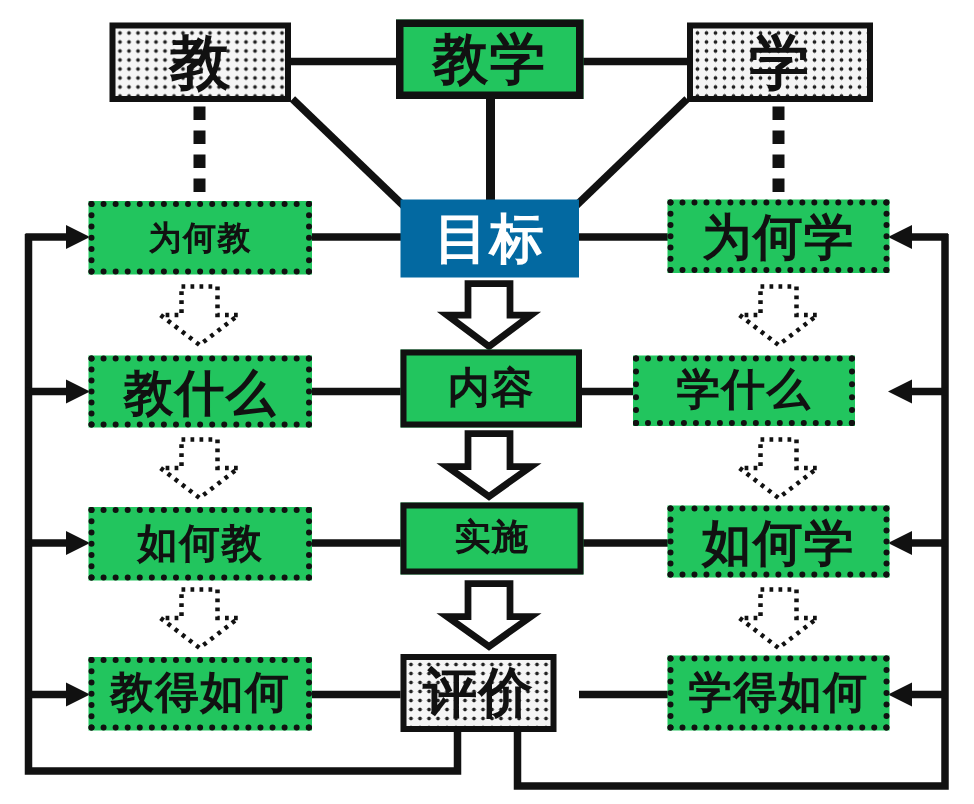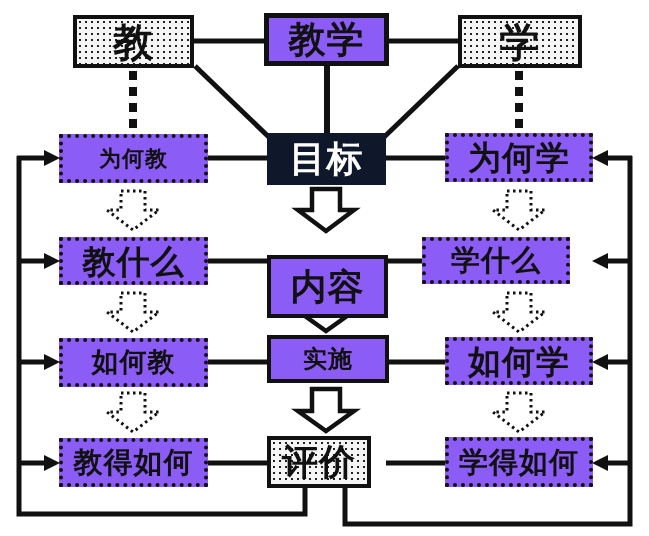--- a/index.html
+++ b/index.html
@@ -3,32 +3,32 @@
 <meta charset="utf-8">
 <style>
   html,body{margin:0;padding:0;background:#ffffff;}
   #stage{
     position:relative;width:649px;height:536px;background:#ffffff;overflow:hidden;
     font-family:"Liberation Sans","DejaVu Sans",sans-serif;
   }
   #wires{position:absolute;left:0;top:0;z-index:1;}
   .box{
     position:absolute;z-index:2;display:flex;align-items:center;justify-content:center;
-    box-sizing:border-box;background:#8b5cf6;color:#111111;font-weight:700;
+    box-sizing:border-box;background:#22c55e;color:#111111;font-weight:700;
     letter-spacing:1px;white-space:nowrap;line-height:1;
   }
   .solid{border:4px solid #111111;}
   .thick{border:5px solid #111111;}
   .dotted{border:4px dotted #111111;}
   .stipple{
     background-color:#f5f5f5;
     background-image:radial-gradient(circle,#222222 1.1px,transparent 1.5px);
     background-size:6px 6px;
   }
-  .black{background:#0f172a;color:#ffffff;border:none;}
+  .black{background:#0369a1;color:#ffffff;border:none;}
   .wire{stroke:#111111;fill:none;}
   .fillhead{fill:#111111;stroke:none;}
   .blockarrow{fill:#ffffff;stroke:#111111;stroke-width:4.5;stroke-linejoin:miter;}
   .dotarrow{fill:#ffffff;stroke:#111111;stroke-width:3;stroke-dasharray:2.5 3.5;stroke-linejoin:miter;}
 </style>
 </head>
 <body>
 
 <div id="stage">
 
@@ -89,21 +89,21 @@
 
   <div class="box solid stipple" style="left:73px;top:15px;width:121px;height:53px;font-size:40px;">教</div>
   <div class="box thick" style="left:264px;top:13px;width:125px;height:53px;font-size:37px;">教学</div>
   <div class="box solid stipple" style="left:458px;top:15px;width:124px;height:53px;font-size:40px;">学</div>
 
   <div class="box dotted" style="left:59px;top:134px;width:149px;height:49px;font-size:22px;text-align:center;">为何教</div>
   <div class="box black" style="left:267px;top:133px;width:119px;height:52px;font-size:36px;">目标</div>
   <div class="box dotted" style="left:445px;top:133px;width:148px;height:49px;font-size:33px;">为何学</div>
 
   <div class="box dotted" style="left:59px;top:237px;width:149px;height:48px;font-size:33px;">教什么</div>
-  <div class="box solid" style="left:267px;top:233px;width:121px;height:63px;font-size:36px;margin-top:22px;">内容</div>
+  <div class="box solid" style="left:267px;top:233px;width:121px;height:52px;font-size:28px;">内容</div>
   <div class="box dotted" style="left:422px;top:237px;width:148px;height:47px;font-size:29px;">学什么</div>
 
   <div class="box dotted" style="left:59px;top:338px;width:149px;height:49px;font-size:27px;">如何教</div>
   <div class="box solid" style="left:267px;top:335px;width:122px;height:48px;font-size:24px;">实施</div>
   <div class="box dotted" style="left:59px;top:438px;width:149px;height:49px;font-size:29px;">教得如何</div>
 
   <div class="box dotted" style="left:445px;top:337px;width:148px;height:48px;font-size:33px;">如何学</div>
   <div class="box solid stipple" style="left:267px;top:436px;width:104px;height:52px;font-size:36px;">评价</div>
   <div class="box dotted" style="left:445px;top:437px;width:148px;height:50px;font-size:29px;">学得如何</div>
 

